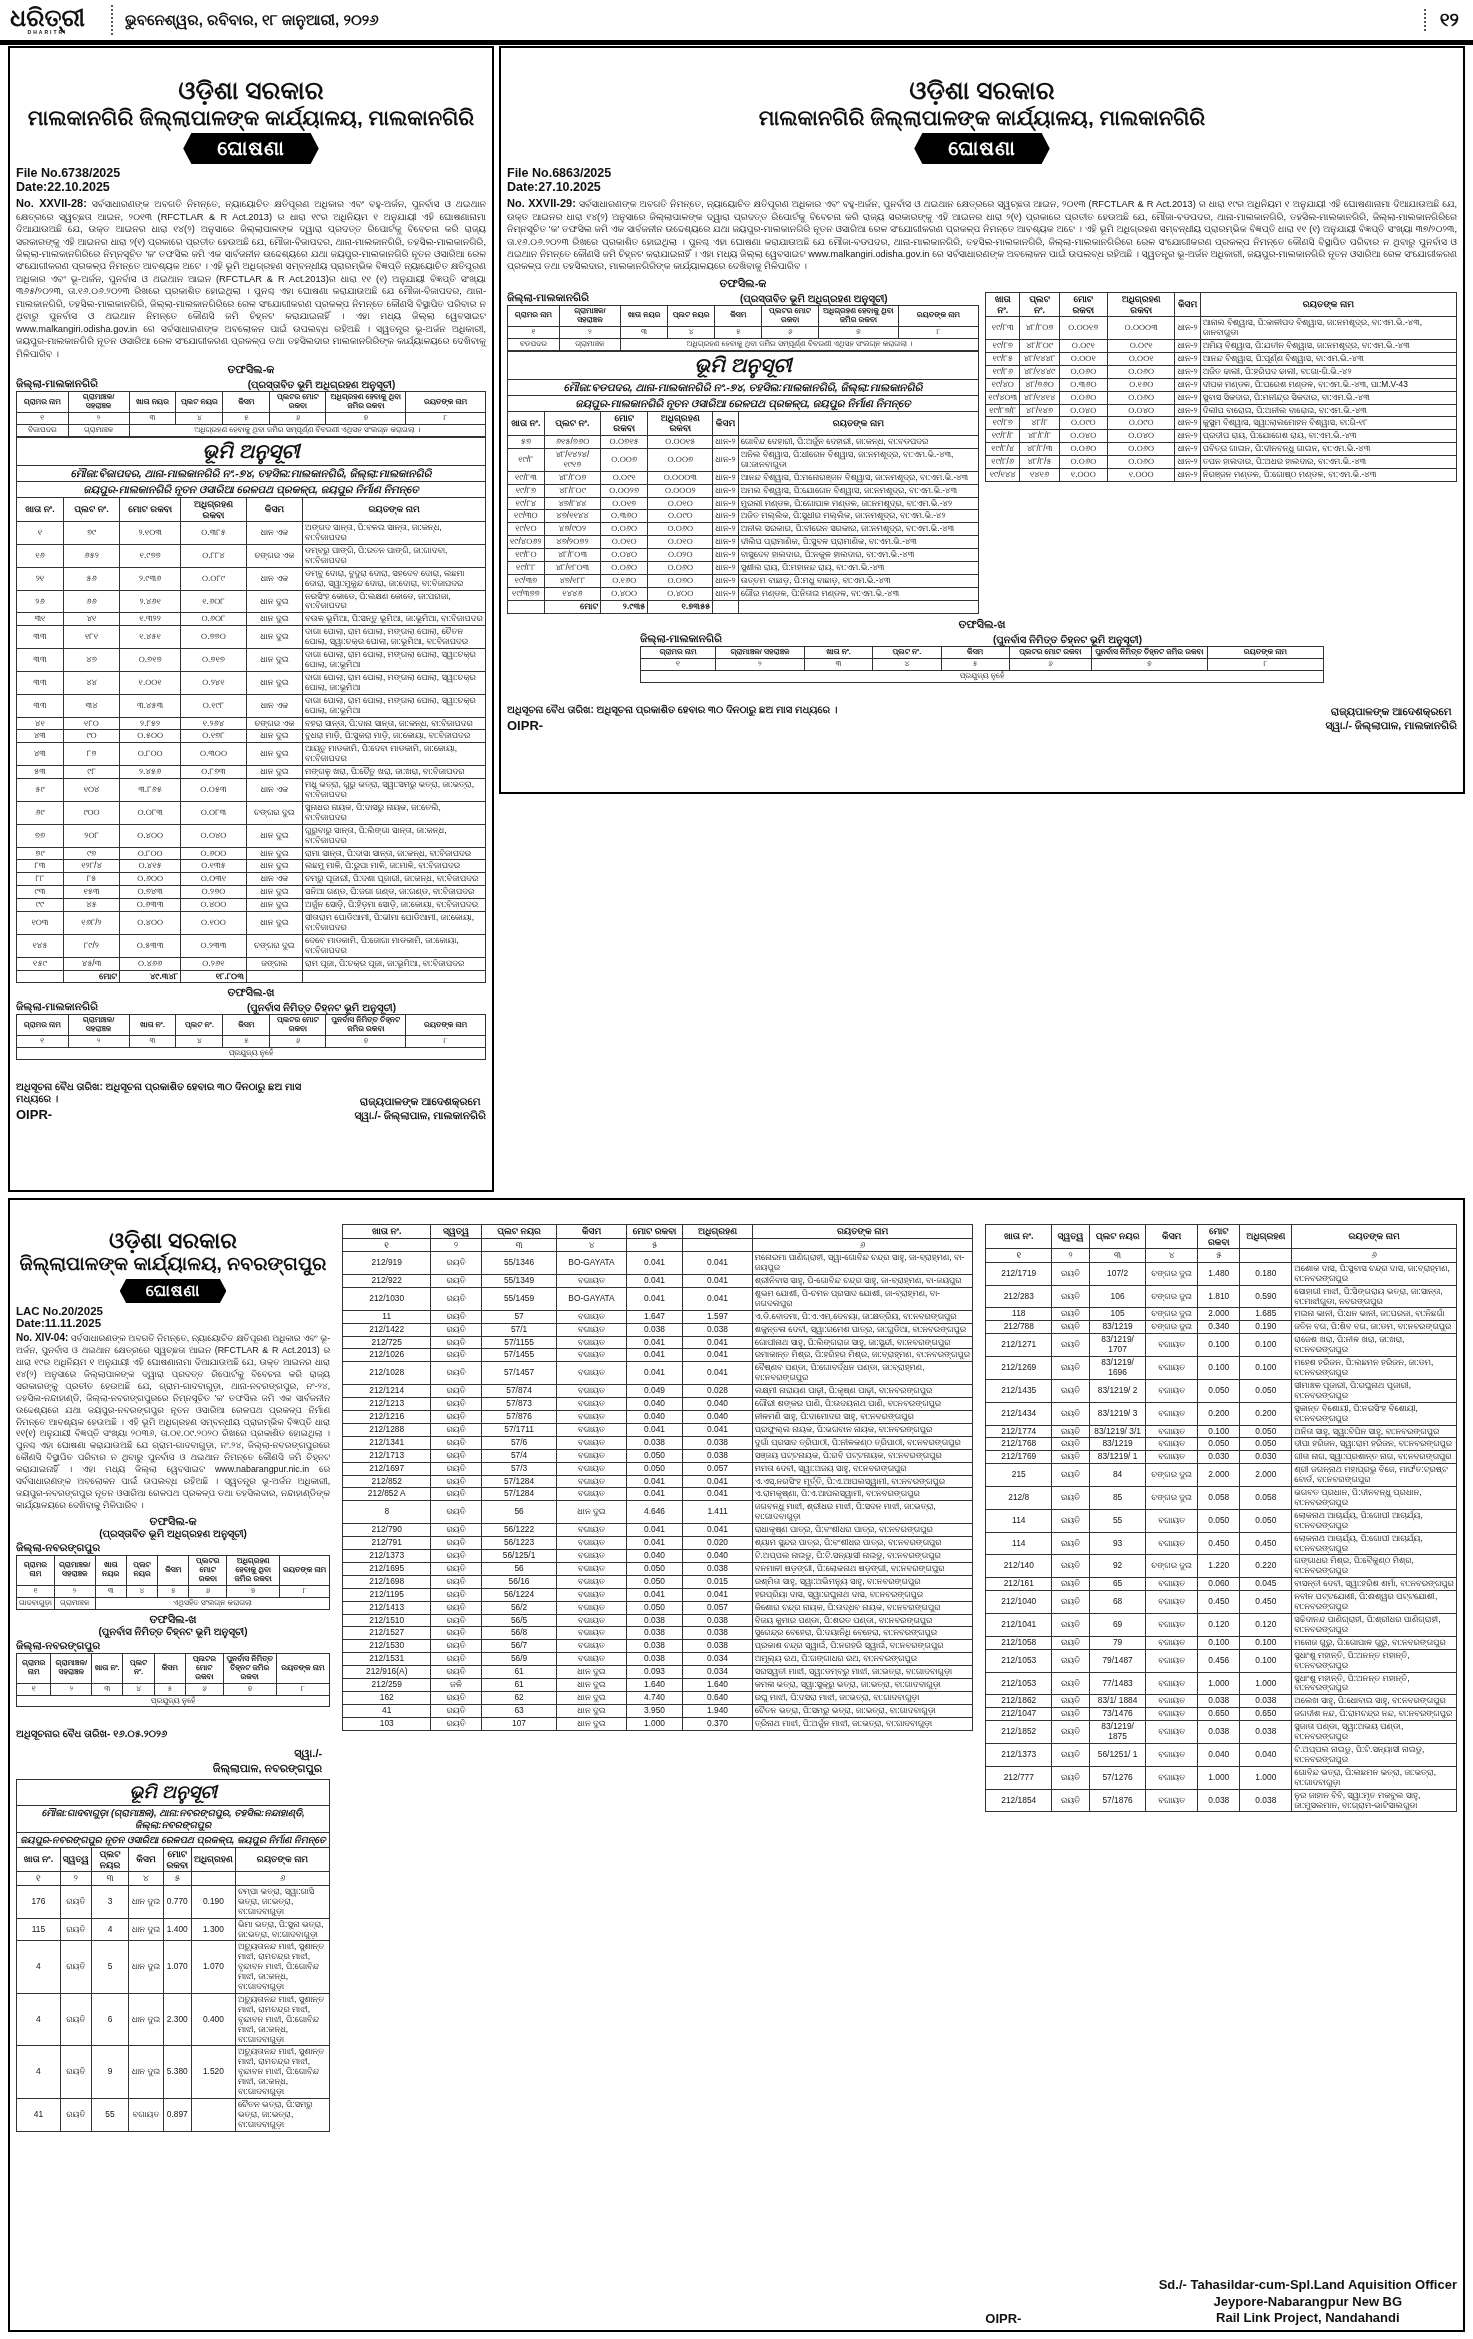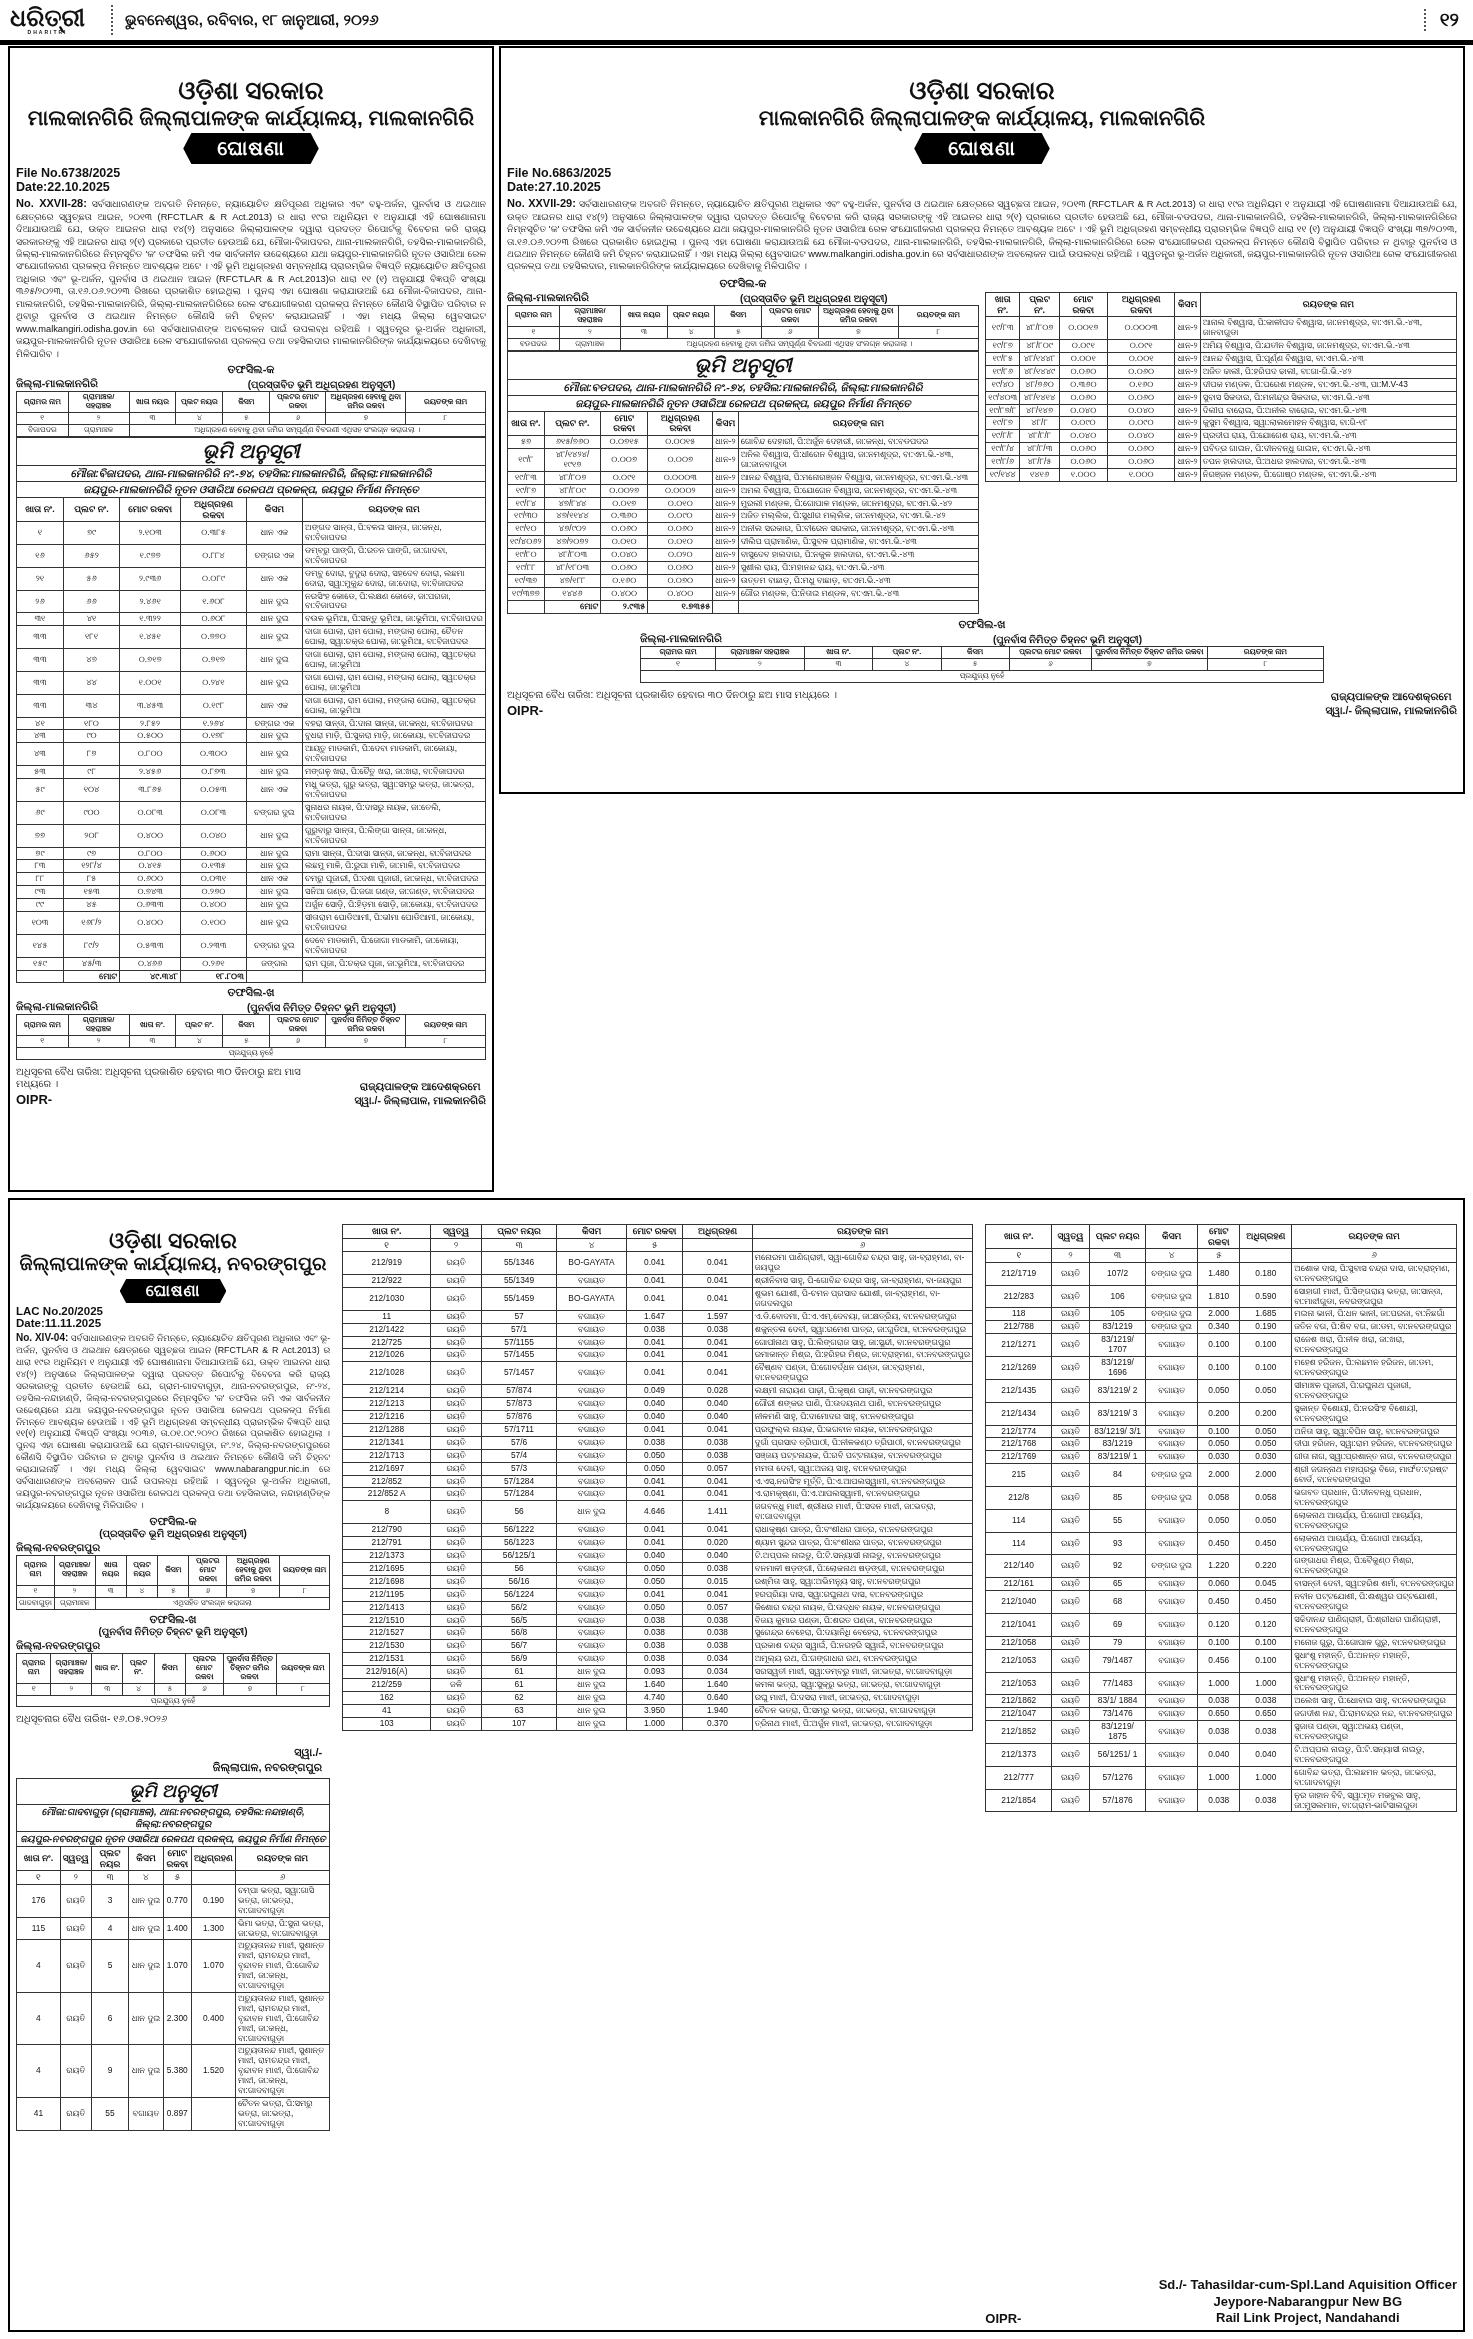--- a/index.html
+++ b/index.html
@@ -31,38 +31,38 @@
   th{font-size:9px;font-weight:bold;}
   .num-row th{font-weight:normal;}
   .land-box{border:1px solid #333;border-bottom:none;font-style:italic;}
   .land-title{text-align:center;font-weight:bold;font-size:20px;padding:2px 0;border-bottom:1px solid #333;}
   .mouza{text-align:center;font-weight:bold;font-size:10.5px;padding:1px 2px;border-bottom:1px solid #333;}
   .project{text-align:center;font-weight:bold;font-size:10.5px;padding:1px 2px;}
   .main-t td:last-child{text-align:left;}
   .main-t .total td{font-weight:bold;text-align:right;}
   .n1 .main-t th:nth-child(1){width:10%}.n1 .main-t th:nth-child(2){width:12%}.n1 .main-t th:nth-child(3){width:13%}.n1 .main-t th:nth-child(4){width:14%}.n1 .main-t th:nth-child(5){width:12%}
   .sch-t th:nth-child(1){width:11%}.sch-t th:nth-child(2){width:13%}.sch-t th:nth-child(3){width:10%}.sch-t th:nth-child(4){width:10%}.sch-t th:nth-child(5){width:10%}.sch-t th:nth-child(6){width:12%}.sch-t th:nth-child(7){width:17%}
-  .valid-line{font-size:10px;font-weight:normal;margin-top:6px;}
+  .valid-line{font-size:10px;font-weight:bold;margin-top:21px;}
   .footer-row{display:flex;justify-content:space-between;align-items:flex-end;}
   .order-block{text-align:center;font-weight:bold;font-size:10.5px;line-height:1.3;}
   .oipr{font-weight:bold;font-size:13px;margin-top:2px;}
   
   .n2-cols{display:flex;gap:6px;align-items:flex-start;}
   .n2-cols>div{flex:1;min-width:0;}
   .n2-schb{width:72%;margin:4px auto 0;}
   
   .n3-grid{display:flex;height:100%;}
   .n3-left{width:327px;padding:4px 6px;box-sizing:border-box;}
   .n3-mid{width:645px;padding:24px 6px 0;box-sizing:border-box;}
   .n3-right{width:485px;padding:24px 6px 0;box-sizing:border-box;display:flex;flex-direction:column;}
   .t7 th:nth-child(1){width:14%}.t7 th:nth-child(2){width:8%}.t7 th:nth-child(3){width:12%}.t7 th:nth-child(4){width:11%}.t7 th:nth-child(5){width:9%}.t7 th:nth-child(6){width:11%}
   .t7 td:last-child{text-align:left;}
   .sd-footer{margin-top:auto;display:flex;align-items:flex-end;padding:4px 0;}
   .sd-text{margin-left:auto;text-align:center;font-weight:bold;font-size:13px;line-height:1.25;}
-  .sign-right{text-align:right;font-weight:bold;font-size:11px;line-height:1.3;margin:20px 8px 4px 0;}
+  .sign-right{text-align:right;font-weight:bold;font-size:11px;line-height:1.3;margin:6px 8px 4px 0;}
   .mini td,.mini th{font-size:7.6px;}
 </style>
 </head>
 <body>
 
 <div class="page">
 
   <div class="np-header">
     <div class="np-logo">
       <span>ଧରିତ୍ରୀ</span>

